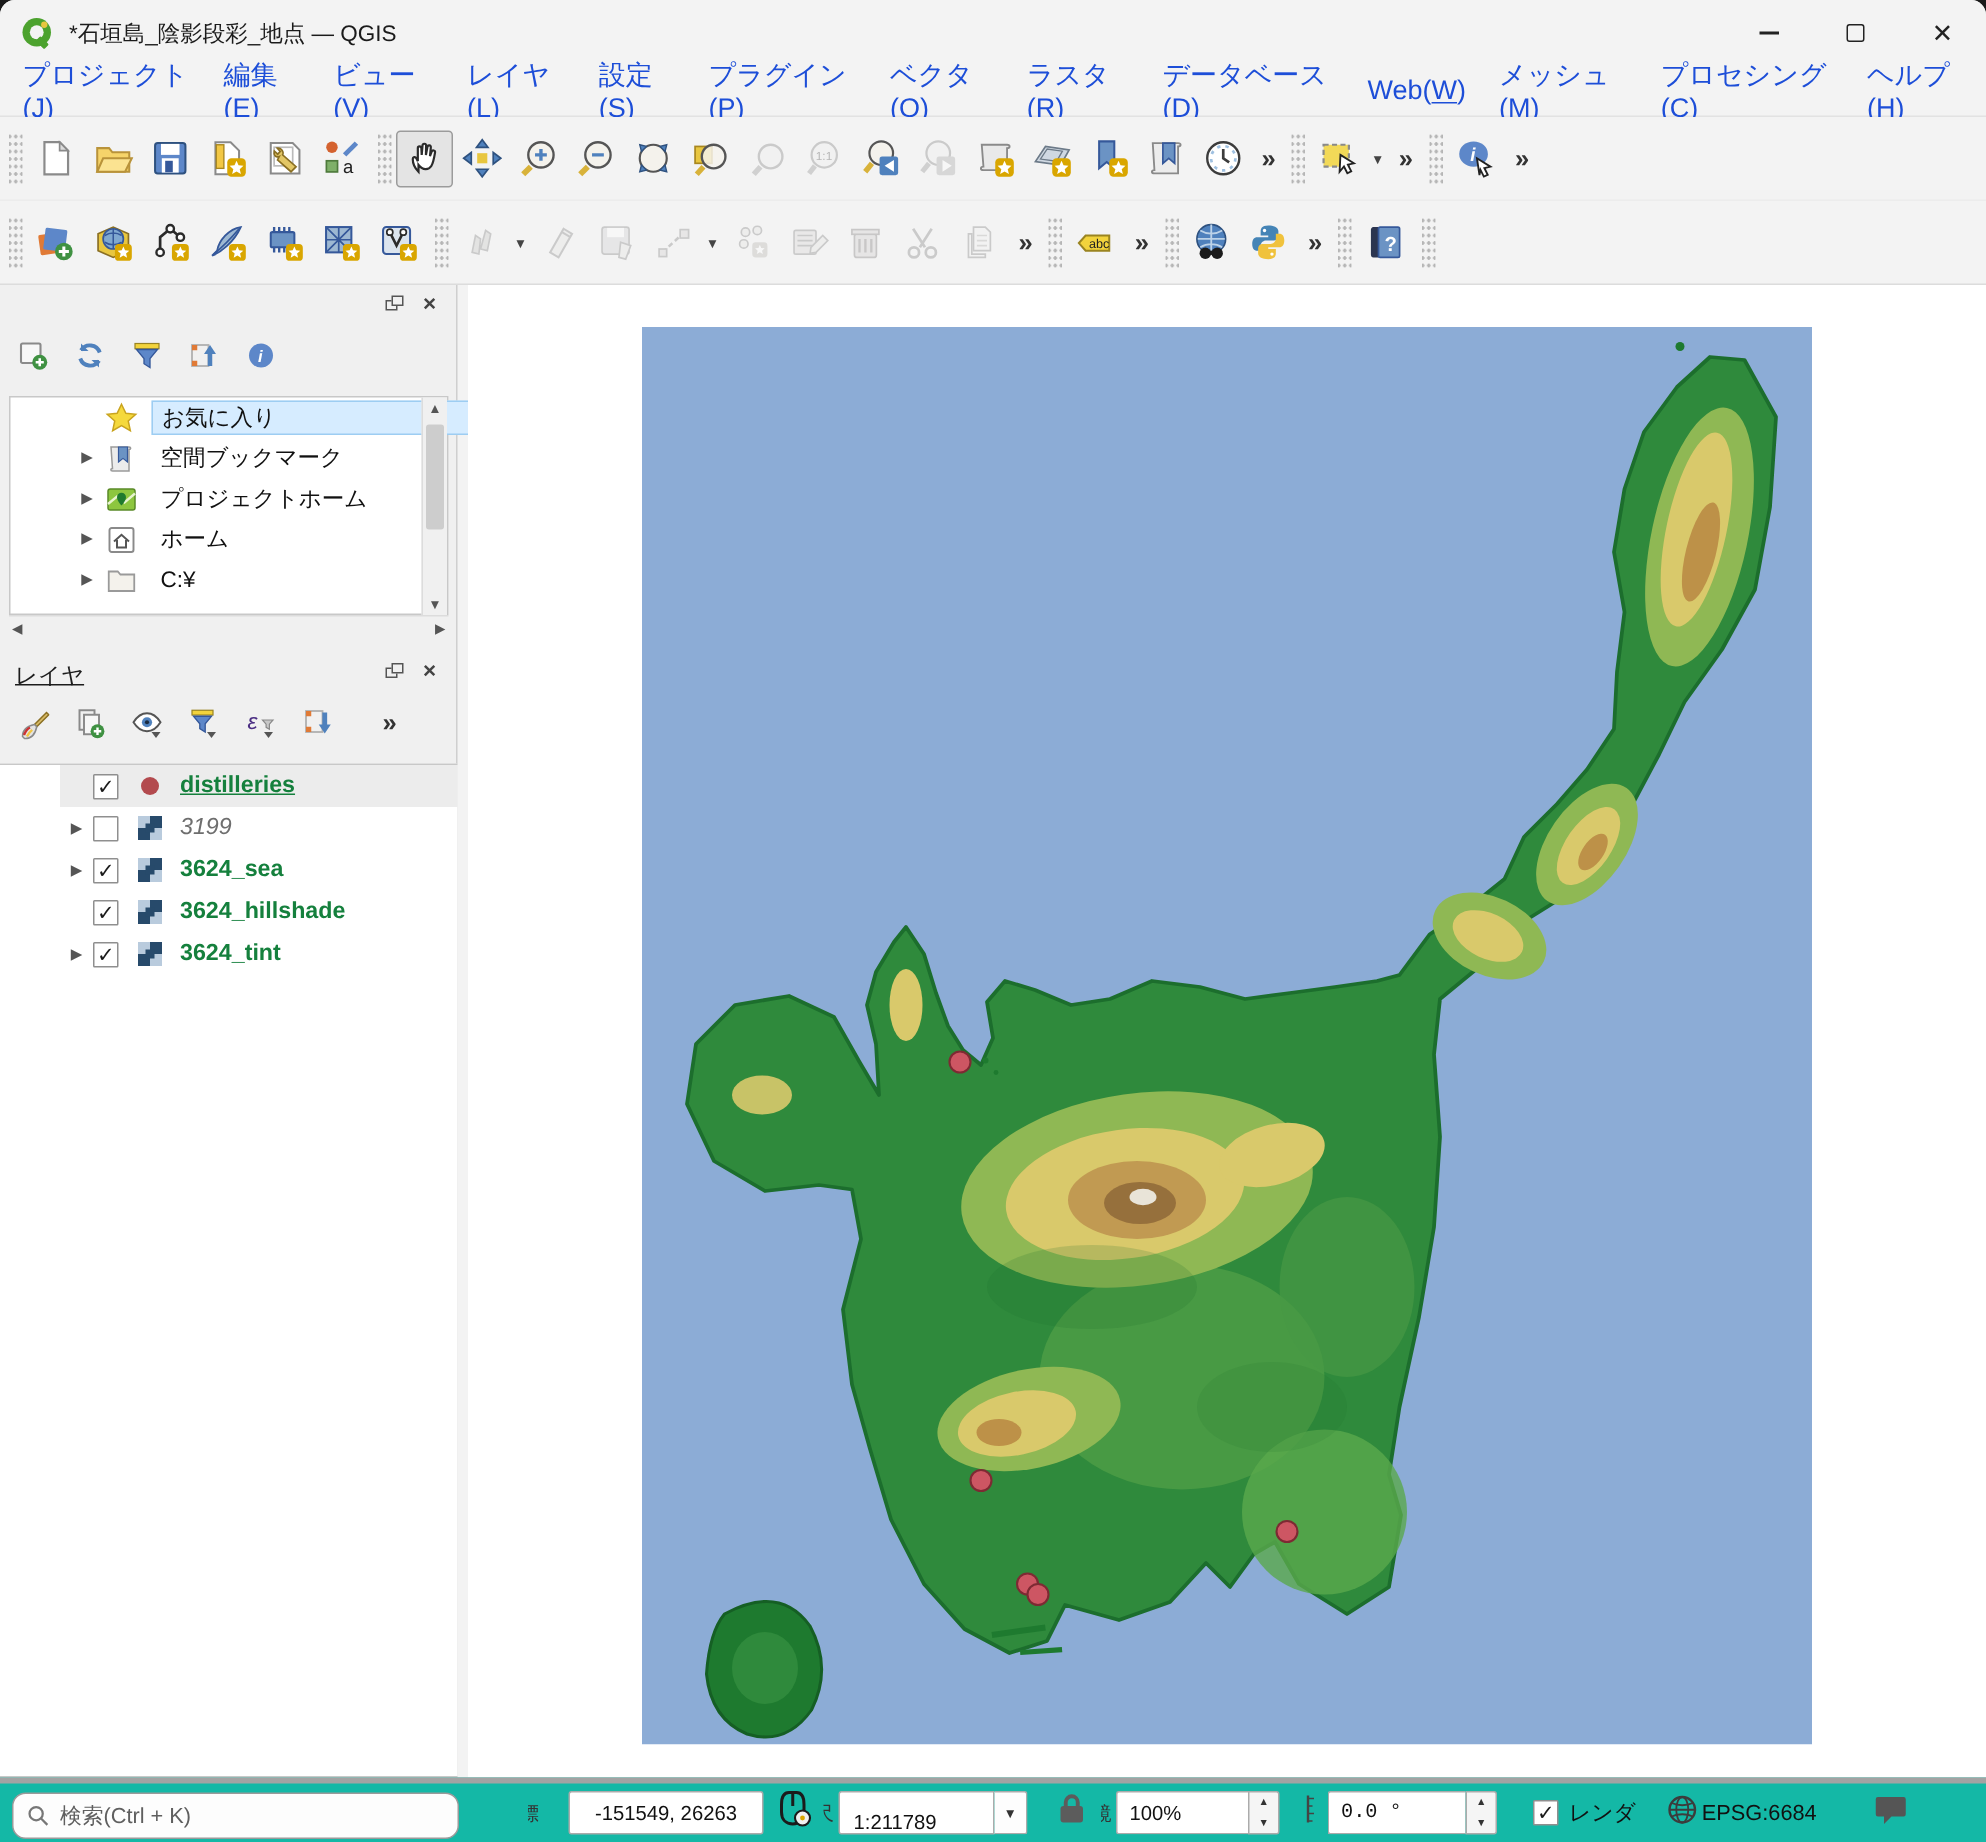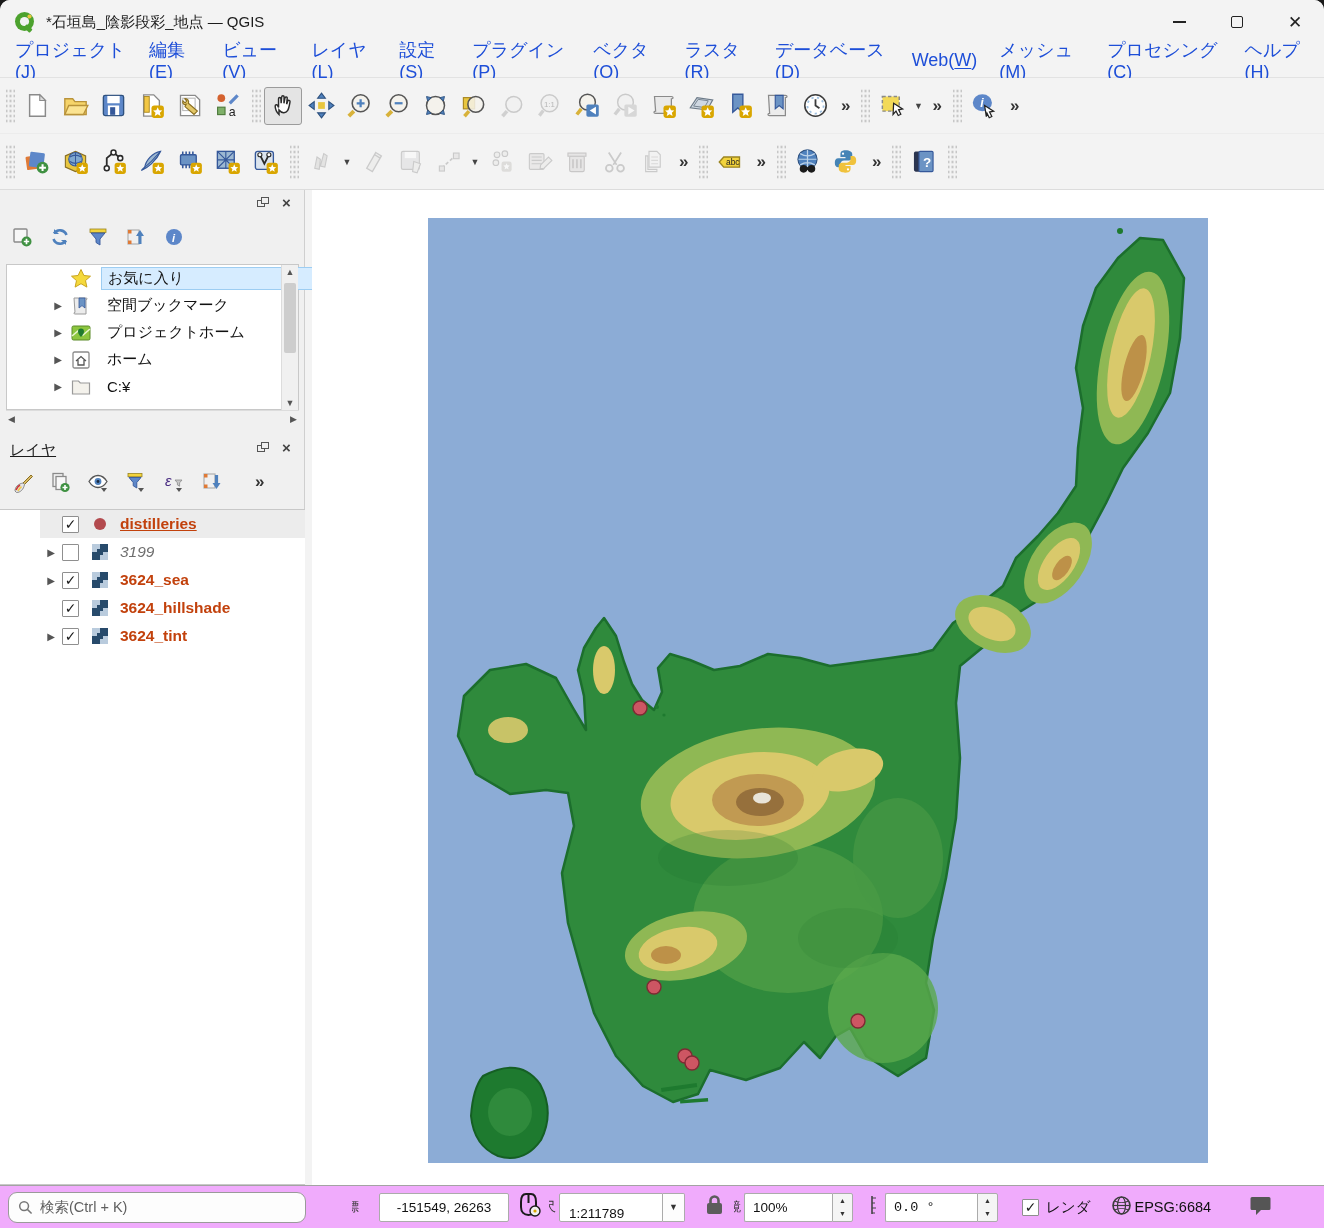--- a/index.html
+++ b/index.html
@@ -49,36 +49,36 @@
   .tree { position:absolute; background:#fff; border:1px solid #c8c8c8; }
   .tree-row { height:27px; display:flex; align-items:center; font-size:15px; color:#111;margin-left:40px; }
   .exp { width:22px; text-align:center; font-size:10px; color:#555; visibility:hidden; flex:none; }
   .exp.show { visibility:visible; }
   .tree-ic { width:24px; height:20px; flex:none; margin-right:8px; display:flex; align-items:center; justify-content:center; }
   .brow-label { padding:1px 6px; }
   .brow-label.sel { background:#d6ecff; border:1px solid #9dcdf2; min-width:212px; }
   .cb { width:17px; height:17px; border:1px solid #8f8f8f; background:#fff; flex:none; margin-right:9px; display:flex; align-items:center; justify-content:center; font-size:14px; font-weight:bold; color:#1a1a1a; border-radius:1px; }
   .cb .tick { display:none; }
   .cb.on .tick { display:block; }
-  .lyr-label { font-size:15.5px; font-weight:bold; color:#c2410c; }
+  .lyr-label { font-size:15.5px; font-weight:bold; color:#15803d; }
   .lyr-label.active { text-decoration:underline; }
   .lyr-label.italic { font-weight:normal; font-style:italic; color:#6e6e6e; }
   .row-hl { background:#ececec; }
   
   .vscroll { position:absolute; width:17px; background:#f0f0f0; border-left:1px solid #dcdcdc; }
   .hscroll { position:absolute; height:17px; background:#f0f0f0; border-top:1px solid #dcdcdc; display:flex; align-items:center; justify-content:space-between; padding:0 2px; }
   .sc-arrow { font-size:9px; color:#555; text-align:center; }
   .v-thumb { position:absolute; left:2px; width:12px; background:#cdcdcd; border-radius:2px; }
 
   
   .canvas { position:absolute; left:312px; top:190px; width:1012px; height:995px; background:#ffffff; }
   .map-raster { position:absolute; left:116px; top:28px; }
 
   
-  .statusbar { position:absolute; left:0; top:1185px; width:100%; height:43px; background:#f0abfc; border-top:1px solid #a3a3a3; display:flex; align-items:center; }
+  .statusbar { position:absolute; left:0; top:1185px; width:100%; height:43px; background:#14b8a6; border-top:4px solid #a3a3a3; display:flex; align-items:center; }
   .search-box { position:absolute; left:8px; top:6px; width:298px; height:31px; border:1px solid #9a9a9a; border-radius:9px; background:#fdfdfd; display:flex; align-items:center; padding-left:9px; gap:7px; }
   .search-ph { font-size:14.5px; color:#5f5f5f; }
   .sliver { width:7px; overflow:hidden; direction:rtl; white-space:nowrap; font-size:13px; color:#333; flex:none; }
   .sb-box { height:29px; background:#fff; border:1px solid #ababab; border-radius:2px; display:flex; align-items:center; justify-content:center; font-size:13.5px; color:#111; }
   .spin { display:flex; align-items:stretch; }
   .spin .val { border-right:none; border-radius:2px 0 0 2px; justify-content:flex-start; padding-left:8px; }
   .spin .arrows { width:21px; height:29px; border:1px solid #ababab; border-radius:0 2px 2px 0; display:flex; flex-direction:column; background:#f5f5f5; }
   .spin .arrows div { flex:1; display:flex; align-items:center; justify-content:center; font-size:7px; color:#333; }
   .combo-dd { width:22px; height:29px; border:1px solid #ababab; border-left:none; border-radius:0 2px 2px 0; display:flex; align-items:center; justify-content:center; font-size:9px; color:#333; background:#fdfdfd; }
   .sb-label { font-size:14.5px; color:#111; }

